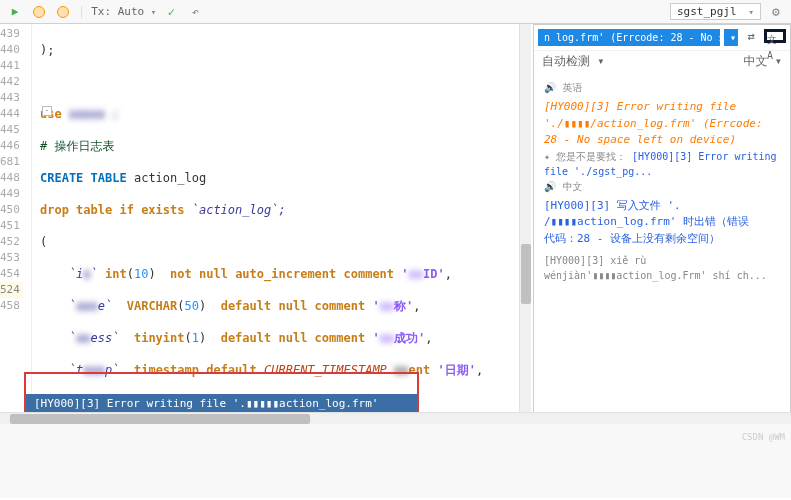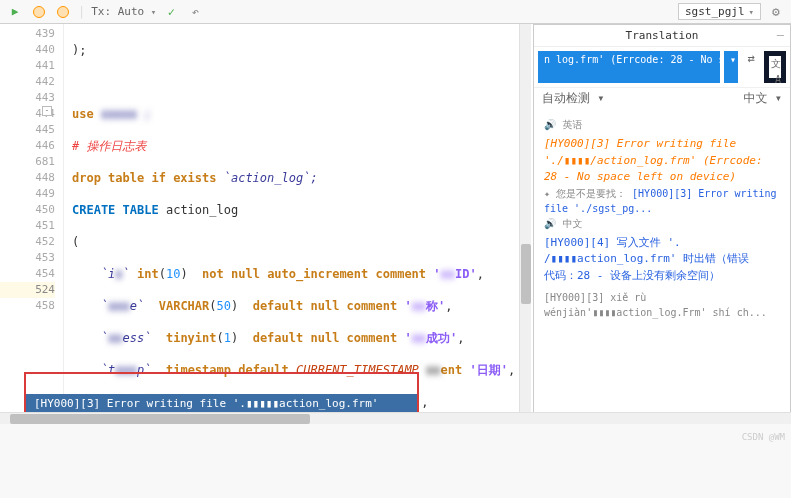--- a/index.html
+++ b/index.html
@@ -2,48 +2,48 @@
 <html><head>
 <meta charset="utf-8">
 <style>
 *{margin:0;padding:0;box-sizing:border-box}
 body{font-family:Consolas,Monaco,monospace;font-size:12px;background:#fff;color:#333;width:791px;height:500px;overflow:hidden;position:relative}
 .toolbar{height:24px;border-bottom:1px solid #d0d0d0;display:flex;align-items:center;padding:0 6px;gap:6px;background:#f8f8f8}
 .tbtn{width:18px;height:18px;display:flex;align-items:center;justify-content:center;cursor:pointer;border-radius:2px}
 .tri-green{color:#4caf50;font-size:11px}
 .circ-orange{width:12px;height:12px;border-radius:50%;border:1px solid #ff9800;background:#ffe0b2}
 .tlabel{color:#666;font-size:11px}
-.dbcombo{margin-left:auto;border:1px solid #ccc;padding:1px 6px;font-size:11px;background:#fff;display:flex;align-items:center;gap:4px}
+.dbcombo{margin-left:auto;border:1px solid #ccc;padding:1px 6px;font-size:11px;background:#fff;display:flex;align-items:center;gap:12px}
 .chev{font-size:9px;color:#888}
 .gear{color:#888;font-size:13px}
 .main{display:flex;height:398px}
 .editor{flex:1;display:flex;overflow:hidden;position:relative}
-.gutter{width:64px;background:#fff;text-align:right;padding-right:8px;color:#aaa;font-size:11px;line-height:16px;padding-top:2px;border-right:1px solid #eee}
+.gutter{width:32px;background:#fff;text-align:left;padding-right:8px;color:#aaa;font-size:11px;line-height:16px;padding-top:2px;border-right:1px solid #eee}
 .gutter .cur{background:#fffae6;color:#888}
 .code{flex:1;padding:2px 0 2px 8px;font-size:12px;line-height:16px;white-space:pre;overflow:hidden}
 .code .ln{height:16px}
 .fold{position:absolute;left:40px;top:0;width:14px;height:100%}
 .fold .m{position:absolute;left:2px;width:10px;height:10px;border:1px solid #bbb;background:#fff;font-size:8px;line-height:8px;text-align:center;color:#888}
 .kw{color:#c77e19;font-weight:bold}
 .kw2{color:#0070c0;font-weight:bold}
 .str{color:#8b5cf6;font-weight:bold}
-.cmt{color:#ef4444;font-style:italic}
+.cmt{color:#14532d;}
 .num{color:#1e90ff}
 .ident{color:#3b3b9a;font-style:italic}
 .fn{color:#c2410c;font-style:italic}
 .blur{filter:blur(3px)}
 .errbox{position:absolute;left:24px;top:348px;width:395px;height:42px;border:2px solid #d93a3a}
 .errbar{background:#3b6ea5;color:#fff;padding:3px 8px;font-size:11px;margin-top:20px}
 .translation{width:258px;border:1px solid #ccc;background:#fff;display:flex;flex-direction:column}
 .tr-title{text-align:center;font-size:11px;padding:4px;border-bottom:1px solid #eee;position:relative}
 .tr-close{position:absolute;right:6px;top:3px;color:#aaa;cursor:pointer;font-size:12px}
 .tr-row{display:flex;padding:4px;gap:4px;border-bottom:1px solid #f0f0f0}
 .tr-input{flex:1;background:#1e88e5;color:#fff;padding:3px 6px;font-size:10px;overflow:hidden;white-space:nowrap}
 .tr-swap{width:18px;text-align:center;color:#666;cursor:pointer}
-.tr-lang{width:22px;height:32px;border:5px solid #0f172a;font-size:10px;text-align:right;line-height:16px;color:#666}
+.tr-lang{width:22px;height:14px;border:3px solid #0f172a;font-size:10px;text-align:left;line-height:16px;color:#666}
 .tr-row2{display:flex;padding:2px 8px;font-size:12px;color:#666;gap:8px}
 .tr-row2 .r{margin-left:auto;display:flex;gap:8px}
 .tr-body{padding:8px 10px;font-size:11px;line-height:1.5}
 .tr-sec{color:#888;font-size:10px;margin-bottom:4px}
 .tr-en{color:#ff7b00;font-weight:normal;font-style:italic}
 .tr-hint{color:#888;font-size:10px}
 .tr-link{color:#2962e0}
 .tr-zh{color:#2962e0}
 .bottom{height:76px;border-top:1px solid #ddd;background:#f8f8f8}
 .sb-v{position:absolute;right:260px;top:24px;width:12px;height:398px;background:#f0f0f0;border-left:1px solid #e0e0e0}
@@ -103,22 +103,22 @@
         <div>458</div>
     </div>
     <div class="fold">
       <div class="m" style="top:82px">-</div>
     </div>
     <div class="code">
 <div class="ln"><span>);</span></div>
 <div class="ln"></div>
 <div class="ln"><span class="kw">use</span><span class="blur ident"> ▮▮▮▮▮ ;</span></div>
 <div class="ln"><span class="cmt"># 操作日志表</span></div>
+<div class="ln"><span class="kw2">CREATE TABLE</span><span> action_log</span></div>
 <div class="ln"><span class="kw">drop table if exists</span><span class="ident"> `action_log`;</span></div>
-<div class="ln"><span class="kw2">CREATE TABLE</span><span> action_log</span></div>
 <div class="ln"><span>(</span></div>
 <div class="ln"><span class="ident">    `i<span class="blur">▮</span>` </span><span class="kw">int</span>(<span class="num">10</span>)  <span class="kw">not null auto_increment comment</span> <span class="str">'<span class="blur">▮▮</span>ID'</span>,</div>
 <div class="ln"><span class="ident">    `<span class="blur">▮▮▮</span>e`  </span><span class="kw">VARCHAR</span>(<span class="num">50</span>)  <span class="kw">default null comment</span> <span class="str">'<span class="blur">▮▮</span>称'</span>,</div>
 <div class="ln"><span class="ident">    `<span class="blur">▮▮</span>ess`  </span><span class="kw">tinyint</span>(<span class="num">1</span>)  <span class="kw">default null comment</span> <span class="str">'<span class="blur">▮▮</span>成功'</span>,</div>
 <div class="ln"><span class="ident">    `t<span class="blur">▮▮▮</span>p`  </span><span class="kw">timestamp default</span> <span class="fn">CURRENT_TIMESTAMP</span> <span class="blur">▮▮</span><span class="kw">ent</span> <span class="str">'日期'</span>,</div>
 <div class="ln"><span class="ident">    `m<span class="blur">▮</span>` </span><span class="kw">V<span class="blur">▮▮</span>HAR</span>(<span class="num">100</span>)  <span class="kw">default null comment</span> <span class="str">'信息'</span>,</div>
 
 
 
 
@@ -126,24 +126,20 @@
 
 
 
     </div>
     <div class="errbox">
       <div class="errbar">[HY000][3] Error writing file '.▮▮▮▮▮action_log.frm' (Errcode: 28 - No space left on device)</div>
     </div>
   </div>
 
   <div class="translation">
-    <div class="tr-title">
-      <span>Translation</span>
-      <span class="tr-close">–</span>
-    </div>
     <div class="tr-row">
       <div class="tr-input">n log.frm' (Errcode: 28 - No space left on device)</div>
       <div class="tr-input" style="flex:0 0 14px;background:#1e88e5;text-align:center">▾</div>
       <div class="tr-swap">⇄</div>
       <div class="tr-lang">文A</div>
     </div>
     <div class="tr-row2">
       <span><span>自动检测</span> ▾</span>
       <span class="r">
           <span><span>中文</span> ▾</span>
@@ -152,21 +148,21 @@
     <div class="tr-body">
       <div class="tr-sec">🔊 <span>英语</span></div>
       <div class="tr-en">
         <div>[HY000][3] Error writing file</div>
         <div>'./▮▮▮▮/action_log.frm' (Errcode:</div>
         <div>28 - No space left on device)</div>
       </div>
       <div class="tr-hint">✦ <span>您是不是要找：</span> <span class="tr-link">[HY000][3] Error writing file './sgst_pg...</span></div>
       <div class="tr-sec" style="">🔊 <span>中文</span></div>
       <div class="tr-zh">
-        <div>[HY000][4] 写入文件 '.</div>
+        <div>[HY000][3] 写入文件 '.</div>
         <div>/▮▮▮▮action_log.frm' 时出错（错误</div>
         <div>代码：28 - 设备上没有剩余空间）</div>
       </div>
       <div class="tr-hint" style="margin-top:6px">[HY000][3] xiě rù wénjiàn'▮▮▮▮action_log.Frm' shí ch...</div>
     </div>
   </div>
 </div>
 
 <div class="sb-v">
     <div class="thumb" style="top:220px;height:60px"></div>

